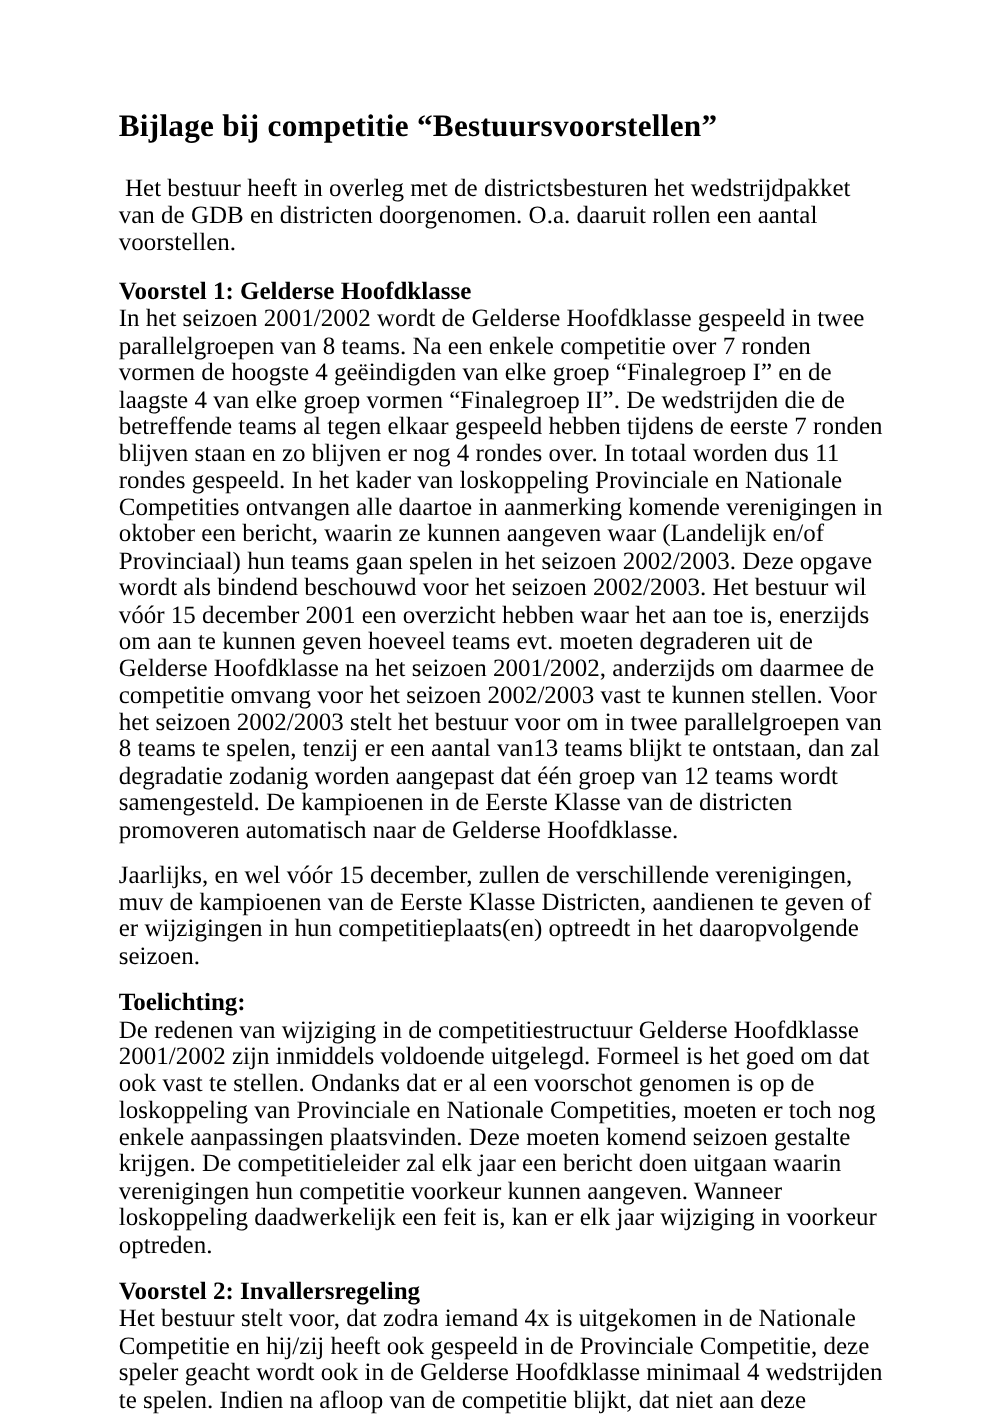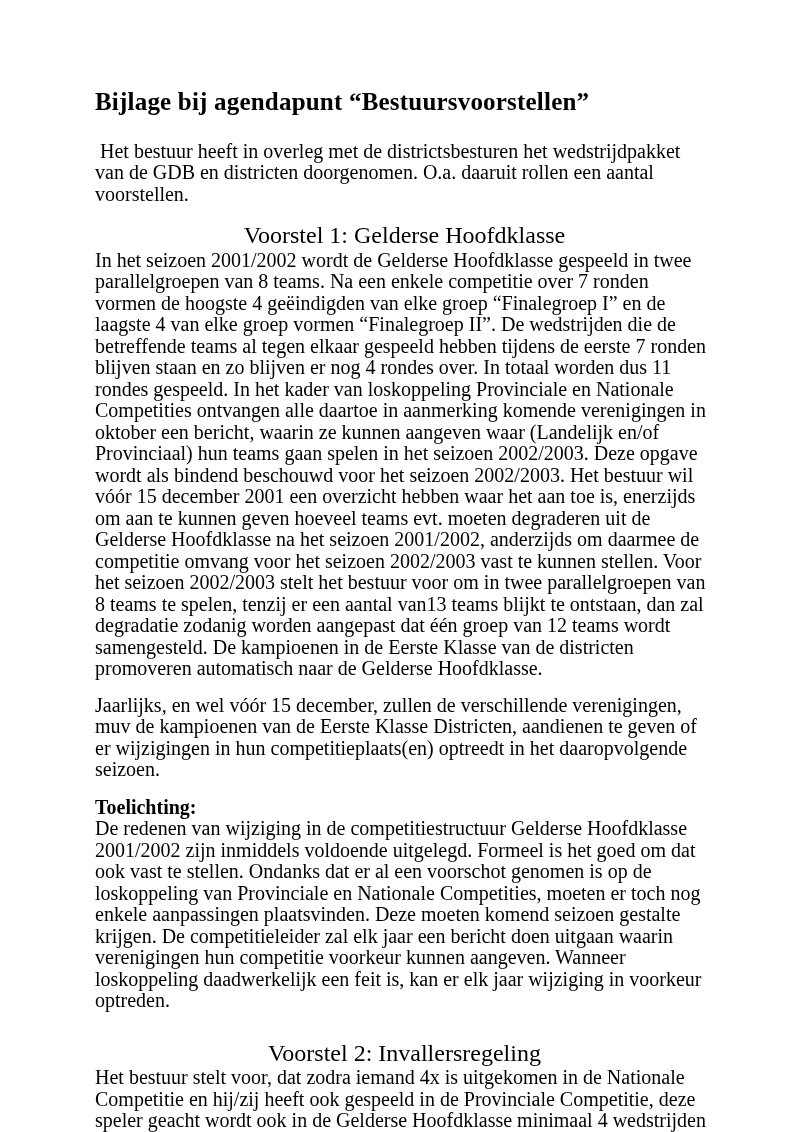--- a/index.html
+++ b/index.html
@@ -28,45 +28,44 @@
     margin: 0 0 24px 0;
     letter-spacing: 0.2px;
   }
   p.body-par {
     font-size: 20px;
     line-height: 21.5px;
     margin: 0;
     white-space: pre-wrap;
   }
   h2.voorstel-heading {
-    font-size: 24px;
+    font-size: 20px;
     line-height: 1.1;
-    font-weight: normal;
+    font-weight: bold;
     margin: 17px 0 1px 0;
-    text-align: center;
   }
   h2.voorstel-heading.extra-space {
-    margin-top: 28px;
+    margin-top: 15px;
   }
   h3.sub-heading {
     font-size: 20px;
     line-height: 21.5px;
     font-weight: bold;
     margin: 16px 0 0 0;
   }
   p.spaced {
     margin-top: 15px;
   }
 </style>
 </head>
 <body>
 
 <div class="page">
 
-  <h1 class="doc-title">Bijlage bij agendapunt “Bestuursvoorstellen”</h1>
+  <h1 class="doc-title">Bijlage bij competitie “Bestuursvoorstellen”</h1>
 
   <p class="body-par"> Het bestuur heeft in overleg met de districtsbesturen het wedstrijdpakket van de GDB en districten doorgenomen. O.a. daaruit rollen een aantal voorstellen.</p>
 
   <section>
     <h2 class="voorstel-heading">Voorstel 1: Gelderse Hoofdklasse</h2>
     <p class="body-par">In het seizoen 2001/2002 wordt de Gelderse Hoofdklasse gespeeld in twee parallelgroepen van 8 teams. Na een enkele competitie over 7 ronden vormen de hoogste 4 geëindigden van elke groep “Finalegroep I” en de laagste 4 van elke groep vormen “Finalegroep II”. De wedstrijden die de betreffende teams al tegen elkaar gespeeld hebben tijdens de eerste 7 ronden blijven staan en zo blijven er nog 4 rondes over. In totaal worden dus 11 rondes gespeeld. In het kader van loskoppeling Provinciale en Nationale Competities ontvangen alle daartoe in aanmerking komende verenigingen in oktober een bericht, waarin ze kunnen aangeven waar (Landelijk en/of Provinciaal) hun teams gaan spelen in het seizoen 2002/2003. Deze opgave wordt als bindend beschouwd voor het seizoen 2002/2003. Het bestuur wil vóór 15 december 2001 een overzicht hebben waar het aan toe is, enerzijds om aan te kunnen geven hoeveel teams evt. moeten degraderen uit de Gelderse Hoofdklasse na het seizoen 2001/2002, anderzijds om daarmee de competitie omvang voor het seizoen 2002/2003 vast te kunnen stellen. Voor het seizoen 2002/2003 stelt het bestuur voor om in twee parallelgroepen van 8 teams te spelen, tenzij er een aantal van13 teams blijkt te ontstaan, dan zal degradatie zodanig worden aangepast dat één groep van 12 teams wordt samengesteld. De kampioenen in de Eerste Klasse van de districten promoveren automatisch naar de Gelderse Hoofdklasse.</p>
     <p class="body-par spaced">Jaarlijks, en wel vóór 15 december, zullen de verschillende verenigingen, muv de kampioenen van de Eerste Klasse Districten, aandienen te geven of er wijzigingen in hun competitieplaats(en) optreedt in het daaropvolgende seizoen.</p>
   </section>
 
   <section>

